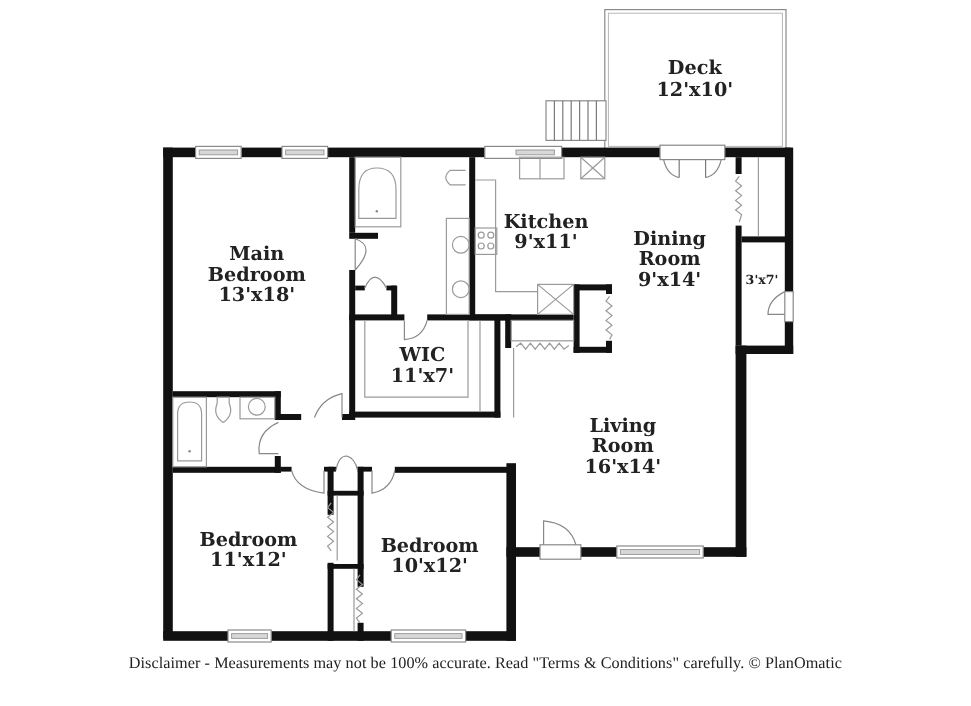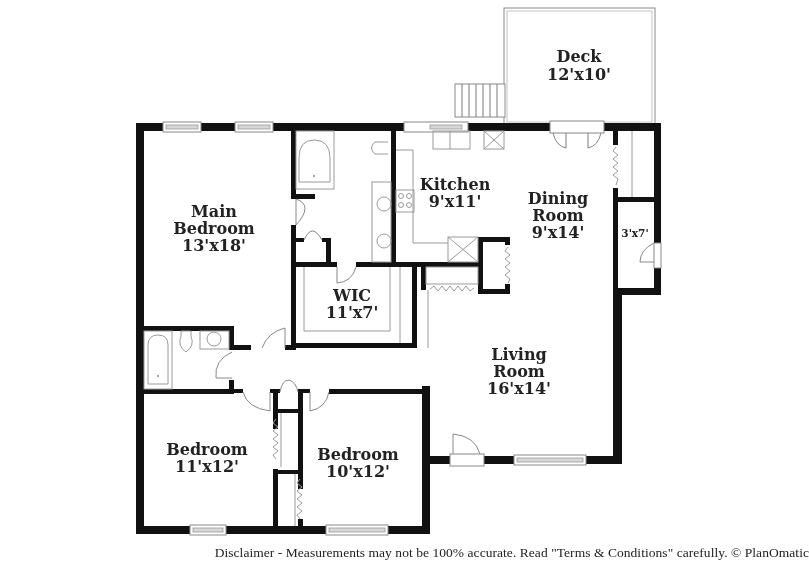--- a/index.html
+++ b/index.html
@@ -6,21 +6,21 @@
     body { width: 809px; height: 588px; position: relative; overflow: hidden; font-family: "DejaVu Serif", "Liberation Serif", serif; }
     #plan { position: absolute; left: 0; top: 0; }
     .wall { fill: #111111; }
     .thin { stroke: #9a9a9a; stroke-width: 1; fill: none; }
     .thin-dark { stroke: #7a7a7a; stroke-width: 1; fill: none; }
     .win { fill: #ffffff; stroke: #8a8a8a; stroke-width: 1; }
     .win-inner { fill: #d7d7d7; stroke: #9a9a9a; stroke-width: 0.8; }
     .door-arc { stroke: #888; stroke-width: 1; fill: none; }
     .label { font-family: "DejaVu Serif", "Liberation Serif", serif; font-weight: bold; fill: #222; text-anchor: middle; }
     .label-sm { font-family: "DejaVu Serif", "Liberation Serif", serif; font-weight: bold; fill: #222; text-anchor: middle; }
-    #disclaimer { position: absolute; left: 0; width: 809px; top: 545px; text-align: right; font-family: "Liberation Serif", "DejaVu Serif", serif; font-size: 13.5px; color: #222; letter-spacing: 0.05px; }
+    #disclaimer { position: absolute; left: 0; width: 809px; top: 545px; text-align: center; font-family: "Liberation Serif", "DejaVu Serif", serif; font-size: 13.5px; color: #222; letter-spacing: 0.05px; }
   </style>
 </head>
 <body>
 
 <svg id="plan" width="809" height="588" viewBox="0 0 809 588">
 
   <g>
     <rect x="504" y="8" width="151" height="117" fill="none" stroke="#8a8a8a" stroke-width="1"></rect>
     <rect x="507" y="11" width="145" height="111" fill="none" stroke="#b5b5b5" stroke-width="0.8"></rect>
   </g>

